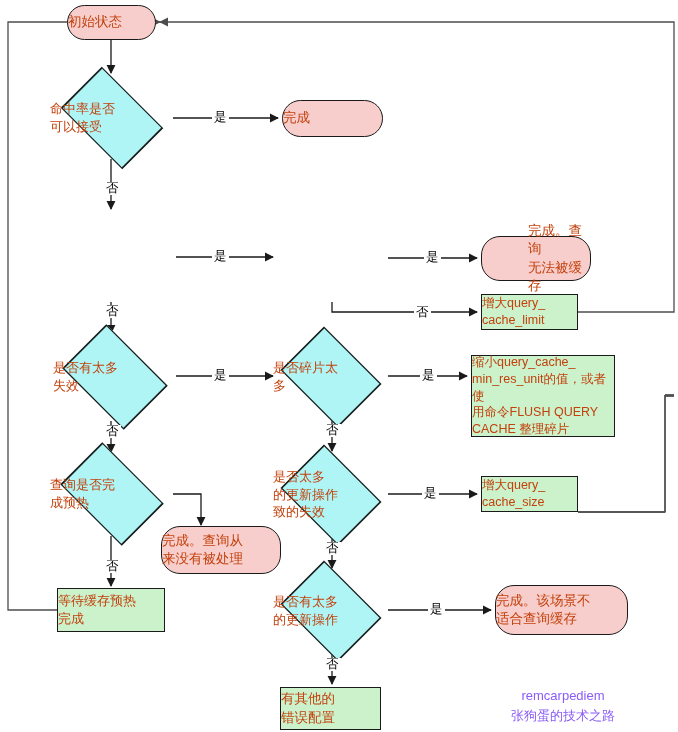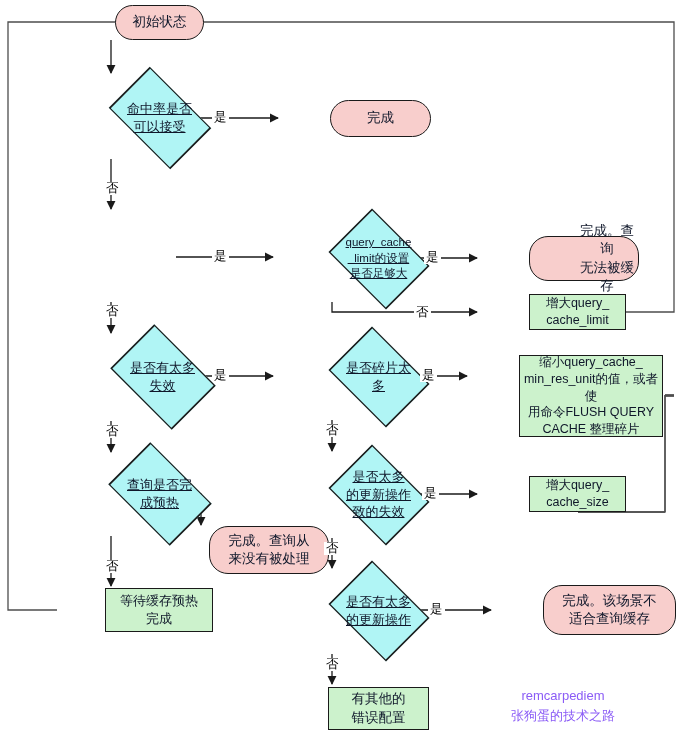--- a/index.html
+++ b/index.html
@@ -21,25 +21,23 @@
     width:678px;height:732px;
     pointer-events:none;
   }
   
   .node{
     position:absolute;
     box-sizing:border-box;
     display:flex;
     align-items:center;
     justify-content:center;
-    text-align:center;
     line-height:1.35;
-    color:#0f172a;
+    color:#c2410c;
     z-index:3;
-    margin-left:48px;
   }
   .node .label{
     display:block;
     width:100%;
     white-space:pre-line;
   }
   
   .term{
     background:#f8cecc;
     border:1.4px solid #1a1a1a;
@@ -51,21 +49,20 @@
     background:#ccf2cc;
     border:1.4px solid #1a1a1a;
     border-radius:0;
     font-size:13.5px;
   }
   
   .dec{
     background:transparent;
     border:none;
     font-size:13px;
-    text-decoration:underline;
   }
   .dec .diamondfill{
     position:absolute;
     left:50%;
     top:50%;
     transform:translate(-50%,-50%) rotate(45deg);
     background:#b0f5f5;
     border:1.3px solid #1a1a1a;
     box-sizing:border-box;
     z-index:0;
@@ -175,26 +172,20 @@
     <span class="diamondfill" style="width: 100px; height: 100px; transform: translate(-50%, -50%) rotate(45deg) scale(0.869741, 0.579828); border-width: 2.24205px;"></span>
     <span class="label">命中率是否
 可以接受</span>
   </div>
 
   <div class="node term" style="left:282px;top:100px;width:101px;height:37px;">
     <span class="label">完成</span>
   </div>
 
 
-  <div class="node dec" style="left:273px;top:215px;width:115px;height:87px;font-size:11.5px;">
-    <span class="diamondfill" style="width: 100px; height: 100px; transform: translate(-50%, -50%) rotate(45deg) scale(0.813173, 0.615183); border-width: 2.11319px;"></span>
-    <span class="label">query_cache
-_limit的设置
-是否足够大</span>
-  </div>
 
   <div class="node term" style="left:481px;top:236px;width:110px;height:45px;padding-left:46px;">
     <span class="label">完成。查询
 无法被缓存</span>
   </div>
 
   <div class="node proc" style="left:481px;top:294px;width:97px;height:36px;font-size:12.5px;">
     <span class="label">增大query_
 cache_limit</span>
   </div>

